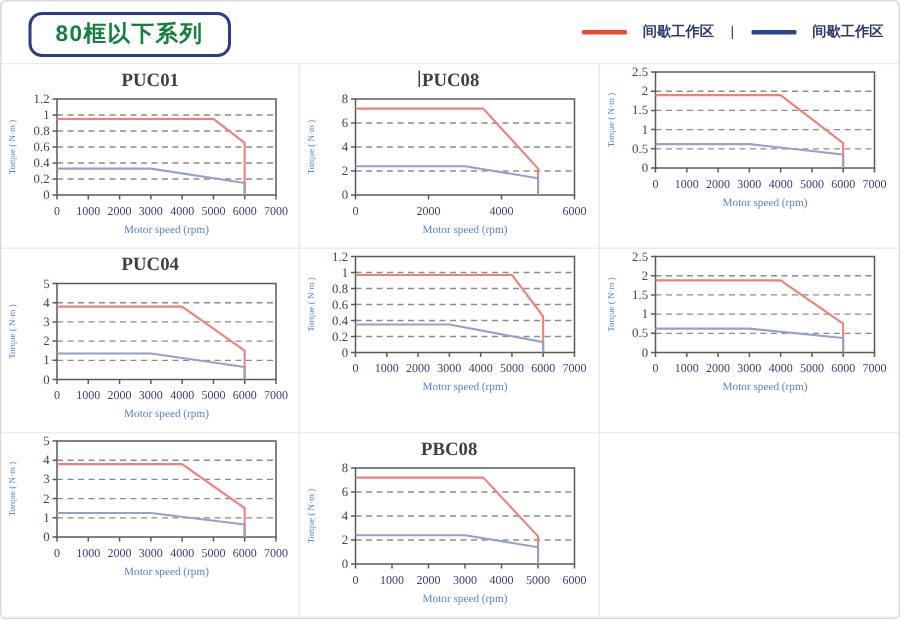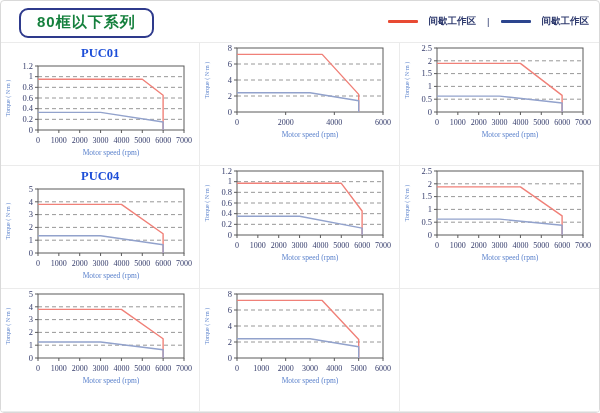--- a/index.html
+++ b/index.html
@@ -26,21 +26,21 @@
     display:grid;grid-template-columns:1fr 1fr 1fr;grid-auto-rows:123px;
     border-top:1px solid #ebebeb;
   }
   .chart-cell{
     border-right:1px solid #ebebeb;border-bottom:1px solid #ebebeb;
     overflow:hidden;position:relative;background:#fff;
   }
   .chart-cell:nth-child(3n){border-right:none;}
   .chart-title{
     text-align:center;font-family:"Liberation Serif",serif;font-weight:bold;
-    font-size:12.5px;color:#1d4ed8;margin-top:3px;height:15px;line-height:15px;
+    font-size:12.5px;color:#404040;margin-top:3px;height:15px;line-height:15px;
   }
   .title-cursor{
     display:inline-block;width:1px;height:11px;background:#444;
     vertical-align:-1px;margin-right:1px;
   }
   .chart-svg{display:block;margin:0 auto;}
   .empty-cell{background:#fff;}
 </style>
 </head>
 <body>
@@ -96,20 +96,21 @@
           <text x="141.28571428571428" y="82" text-anchor="middle" font-size="8" fill="#39406e" font-family="&quot;Liberation Serif&quot;,serif">5000</text>
           <line x1="162.14285714285714" y1="69" x2="162.14285714285714" y2="72" stroke="#5a5a5a" stroke-width="1"></line>
           <text x="162.14285714285714" y="82" text-anchor="middle" font-size="8" fill="#39406e" font-family="&quot;Liberation Serif&quot;,serif">6000</text>
           <line x1="183" y1="69" x2="183" y2="72" stroke="#5a5a5a" stroke-width="1"></line>
           <text x="183" y="82" text-anchor="middle" font-size="8" fill="#39406e" font-family="&quot;Liberation Serif&quot;,serif">7000</text>
           <text x="110" y="94" text-anchor="middle" font-size="7.5" fill="#5b82cc" font-family="&quot;Liberation Serif&quot;,serif">Motor speed (rpm)</text>
           <text x="9" y="37" text-anchor="middle" font-size="6" fill="#5b82cc" font-family="&quot;Liberation Serif&quot;,serif" transform="rotate(-90 9 37)">Torque ( N·m )</text>
         </svg>
       </div>
       <div class="chart-cell">
+        <div class="chart-title"><span class="title-cursor"></span>PUC08</div>
         <svg width="198" height="101" viewBox="0 0 198 101" class="chart-svg">
           <line x1="37" y1="53" x2="183" y2="53" stroke="#8c8c8c" stroke-width="0.9" stroke-dasharray="4 3"></line>
           <line x1="37" y1="37" x2="183" y2="37" stroke="#8c8c8c" stroke-width="0.9" stroke-dasharray="4 3"></line>
           <line x1="37" y1="21" x2="183" y2="21" stroke="#8c8c8c" stroke-width="0.9" stroke-dasharray="4 3"></line>
           <rect x="37" y="5" width="146" height="64" fill="none" stroke="#5a5a5a" stroke-width="1"></rect>
           <polyline points="37.0,11.4 122.2,11.4 158.7,51.4 158.7,69.0" fill="none" stroke="#f08078" stroke-width="1.4" stroke-linejoin="round"></polyline>
           <polyline points="37.0,49.8 110.0,49.8 158.7,57.8 158.7,69.0" fill="none" stroke="#92a2cc" stroke-width="1.4" stroke-linejoin="round"></polyline>
           <line x1="34" y1="69" x2="37" y2="69" stroke="#5a5a5a" stroke-width="1"></line>
           <text x="32" y="71.7" text-anchor="end" font-size="8.5" fill="#39406e" font-family="&quot;Liberation Serif&quot;,serif">0</text>
           <line x1="34" y1="53" x2="37" y2="53" stroke="#5a5a5a" stroke-width="1"></line>
@@ -335,20 +336,21 @@
           <text x="141.28571428571428" y="82" text-anchor="middle" font-size="8" fill="#39406e" font-family="&quot;Liberation Serif&quot;,serif">5000</text>
           <line x1="162.14285714285714" y1="69" x2="162.14285714285714" y2="72" stroke="#5a5a5a" stroke-width="1"></line>
           <text x="162.14285714285714" y="82" text-anchor="middle" font-size="8" fill="#39406e" font-family="&quot;Liberation Serif&quot;,serif">6000</text>
           <line x1="183" y1="69" x2="183" y2="72" stroke="#5a5a5a" stroke-width="1"></line>
           <text x="183" y="82" text-anchor="middle" font-size="8" fill="#39406e" font-family="&quot;Liberation Serif&quot;,serif">7000</text>
           <text x="110" y="94" text-anchor="middle" font-size="7.5" fill="#5b82cc" font-family="&quot;Liberation Serif&quot;,serif">Motor speed (rpm)</text>
           <text x="9" y="37" text-anchor="middle" font-size="6" fill="#5b82cc" font-family="&quot;Liberation Serif&quot;,serif" transform="rotate(-90 9 37)">Torque ( N·m )</text>
         </svg>
       </div>
       <div class="chart-cell">
+        <div class="chart-title">PBC08</div>
         <svg width="198" height="101" viewBox="0 0 198 101" class="chart-svg">
           <line x1="37" y1="53" x2="183" y2="53" stroke="#8c8c8c" stroke-width="0.9" stroke-dasharray="4 3"></line>
           <line x1="37" y1="37" x2="183" y2="37" stroke="#8c8c8c" stroke-width="0.9" stroke-dasharray="4 3"></line>
           <line x1="37" y1="21" x2="183" y2="21" stroke="#8c8c8c" stroke-width="0.9" stroke-dasharray="4 3"></line>
           <rect x="37" y="5" width="146" height="64" fill="none" stroke="#5a5a5a" stroke-width="1"></rect>
           <polyline points="37.0,11.4 122.2,11.4 158.7,50.6 158.7,69.0" fill="none" stroke="#f08078" stroke-width="1.4" stroke-linejoin="round"></polyline>
           <polyline points="37.0,49.8 110.0,49.8 158.7,57.8 158.7,69.0" fill="none" stroke="#92a2cc" stroke-width="1.4" stroke-linejoin="round"></polyline>
           <line x1="34" y1="69" x2="37" y2="69" stroke="#5a5a5a" stroke-width="1"></line>
           <text x="32" y="71.7" text-anchor="end" font-size="8.5" fill="#39406e" font-family="&quot;Liberation Serif&quot;,serif">0</text>
           <line x1="34" y1="53" x2="37" y2="53" stroke="#5a5a5a" stroke-width="1"></line>

